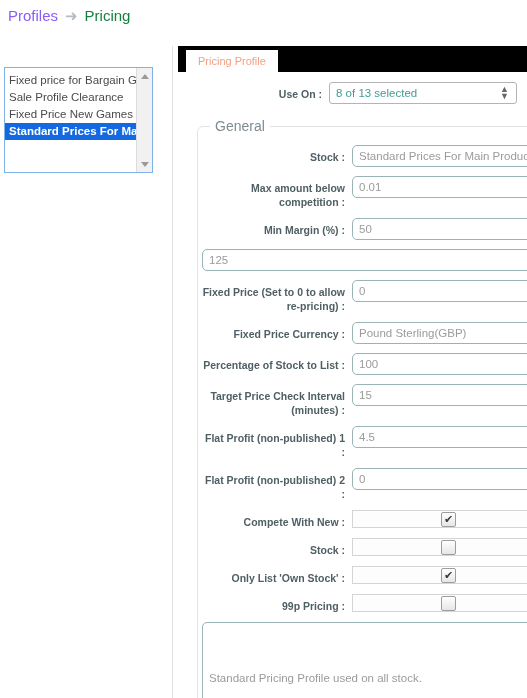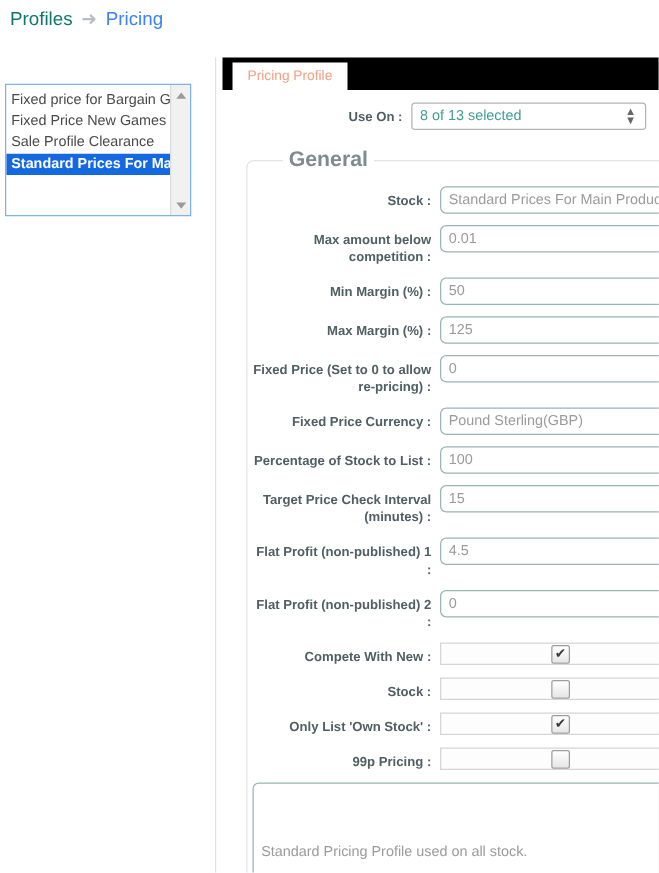--- a/index.html
+++ b/index.html
@@ -19,28 +19,28 @@
   .breadcrumb {
     position: absolute;
     left: 8px;
     top: 2px;
     height: 26px;
     display: flex;
     align-items: center;
     gap: 7px;
     font-size: 15px;
   }
-  .crumb-muted { color: #0f766e; }
+  .crumb-muted { color: #8b5cf6; }
   .crumb-arrow {
     color: #b6bcc2;
     font-size: 15px;
     line-height: 1;
     display: inline-block;
   }
-  .crumb-current { color: #3b82f6; }
+  .crumb-current { color: #15803d; }
 
   
   .listbox {
     position: absolute;
     left: 4px;
     top: 67px;
     width: 149px;
     height: 106px;
     border: 1px solid #7db3e8;
     background: #ffffff;
@@ -239,41 +239,40 @@
   }
 
   
   .fieldset {
     margin: 14px 6px 0 18px;
     border: 1px solid #e3e3e3;
     border-radius: 6px;
     padding: 2px 8px 14px 4px;
   }
   .fieldset > legend {
-    font-size: 17px;
+    font-size: 14px;
     color: #7f8b91;
     padding: 0 5px;
-    margin-left: 24px;
-    font-weight: bold;
+    margin-left: 8px;
   }
 </style>
 </head>
 <body>
 
 <div class="breadcrumb">
   <span class="crumb-muted">Profiles</span>
   <span class="crumb-arrow">➜</span>
   <span class="crumb-current">Pricing</span>
 </div>
 
 <div class="listbox">
   <div class="listbox-items">
     <div class="listbox-item">Fixed price for Bargain Games</div>
+    <div class="listbox-item">Sale Profile Clearance</div>
     <div class="listbox-item">Fixed Price New Games</div>
-    <div class="listbox-item">Sale Profile Clearance</div>
     <div class="listbox-item selected">Standard Prices For Main Products</div>
   </div>
   <div class="listbox-scroll">
     <div class="sb-arrow up">
         <div class="tri up"></div>
       </div>
     <div class="sb-arrow down">
         <div class="tri down"></div>
       </div>
   </div>
@@ -315,21 +314,20 @@
       </div>
 
       <div class="row">
         <div class="row-label">Min Margin (%) :</div>
         <div class="row-field">
             <div class="ctl">50</div>
           </div>
       </div>
 
       <div class="row">
-        <div class="row-label">Max Margin (%) :</div>
         <div class="row-field">
             <div class="ctl">125</div>
           </div>
       </div>
 
       <div class="row">
         <div class="row-label">Fixed Price (Set to 0 to allow re-pricing) :</div>
         <div class="row-field">
             <div class="ctl">0</div>
           </div>

